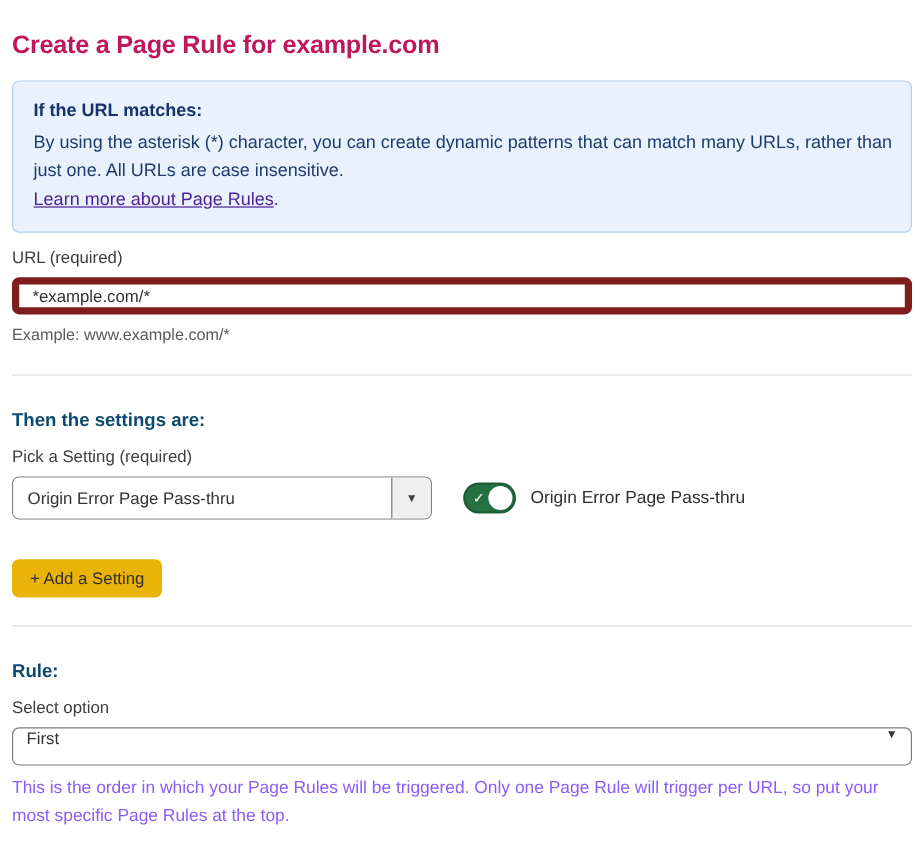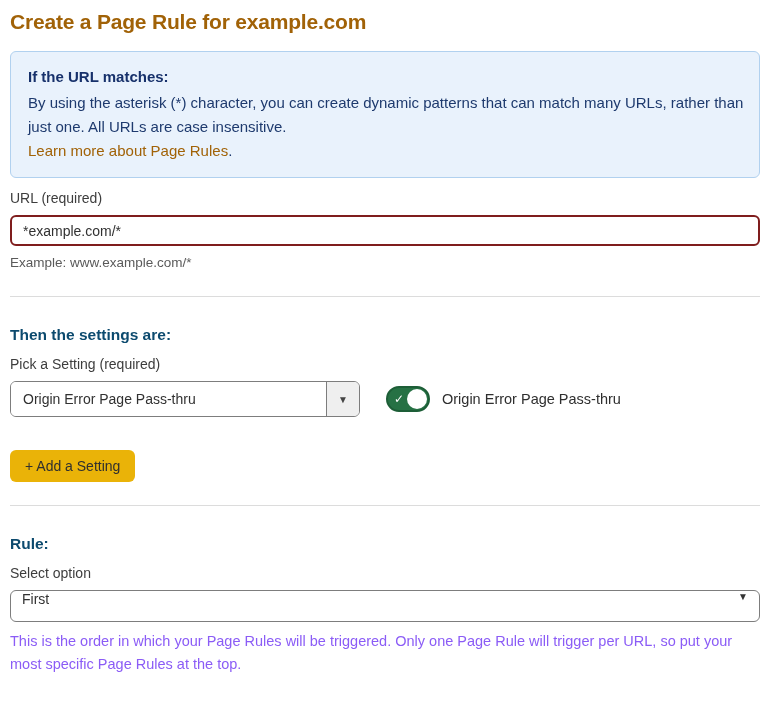--- a/index.html
+++ b/index.html
@@ -7,58 +7,59 @@
   body {
     font-family: "Liberation Sans", "DejaVu Sans", sans-serif;
     color: #313131;
     padding: 10px 10px 0 10px;
     position: relative;
   }
 
   .page-title {
     font-size: 21px;
     font-weight: 700;
-    color: #a16207;
+    color: #be185d;
     letter-spacing: -0.2px;
-    margin-top: 0;
+    margin-top: 16px;
   }
 
   .info-box {
     margin-top: 17px;
     background: #e9f2fc;
     border: 1px solid #b1d1ef;
     border-radius: 6px;
     padding: 13px 14px 14px 17px;
     color: #1e3a6e;
     font-size: 15px;
     line-height: 1.6;
   }
   .info-box .info-heading {
     font-weight: 700;
     font-size: 15px;
     color: #17316b;
   }
   .info-box .info-body { margin-top: 2px; max-width: 720px; }
   .info-link {
-    color: #a16207;
+    color: #4c1d95;
+    text-decoration: underline;
     cursor: pointer;
   }
   .info-link-suffix { color: #1e3a6e; }
 
   .field-label {
     font-size: 14px;
     color: #3d3d3d;
     margin-top: 12px;
   }
 
   .text-input {
     margin-top: 9px;
     width: 100%;
     height: 31px;
-    border: 2px solid #7f1d1d;
+    border: 6px solid #7f1d1d;
     border-radius: 6px;
     padding: 0 11px;
     font-size: 14px;
     color: #313131;
     font-family: "Liberation Sans", "DejaVu Sans", sans-serif;
     background: #ffffff;
     outline: none;
   }
 
   .helper-text {

